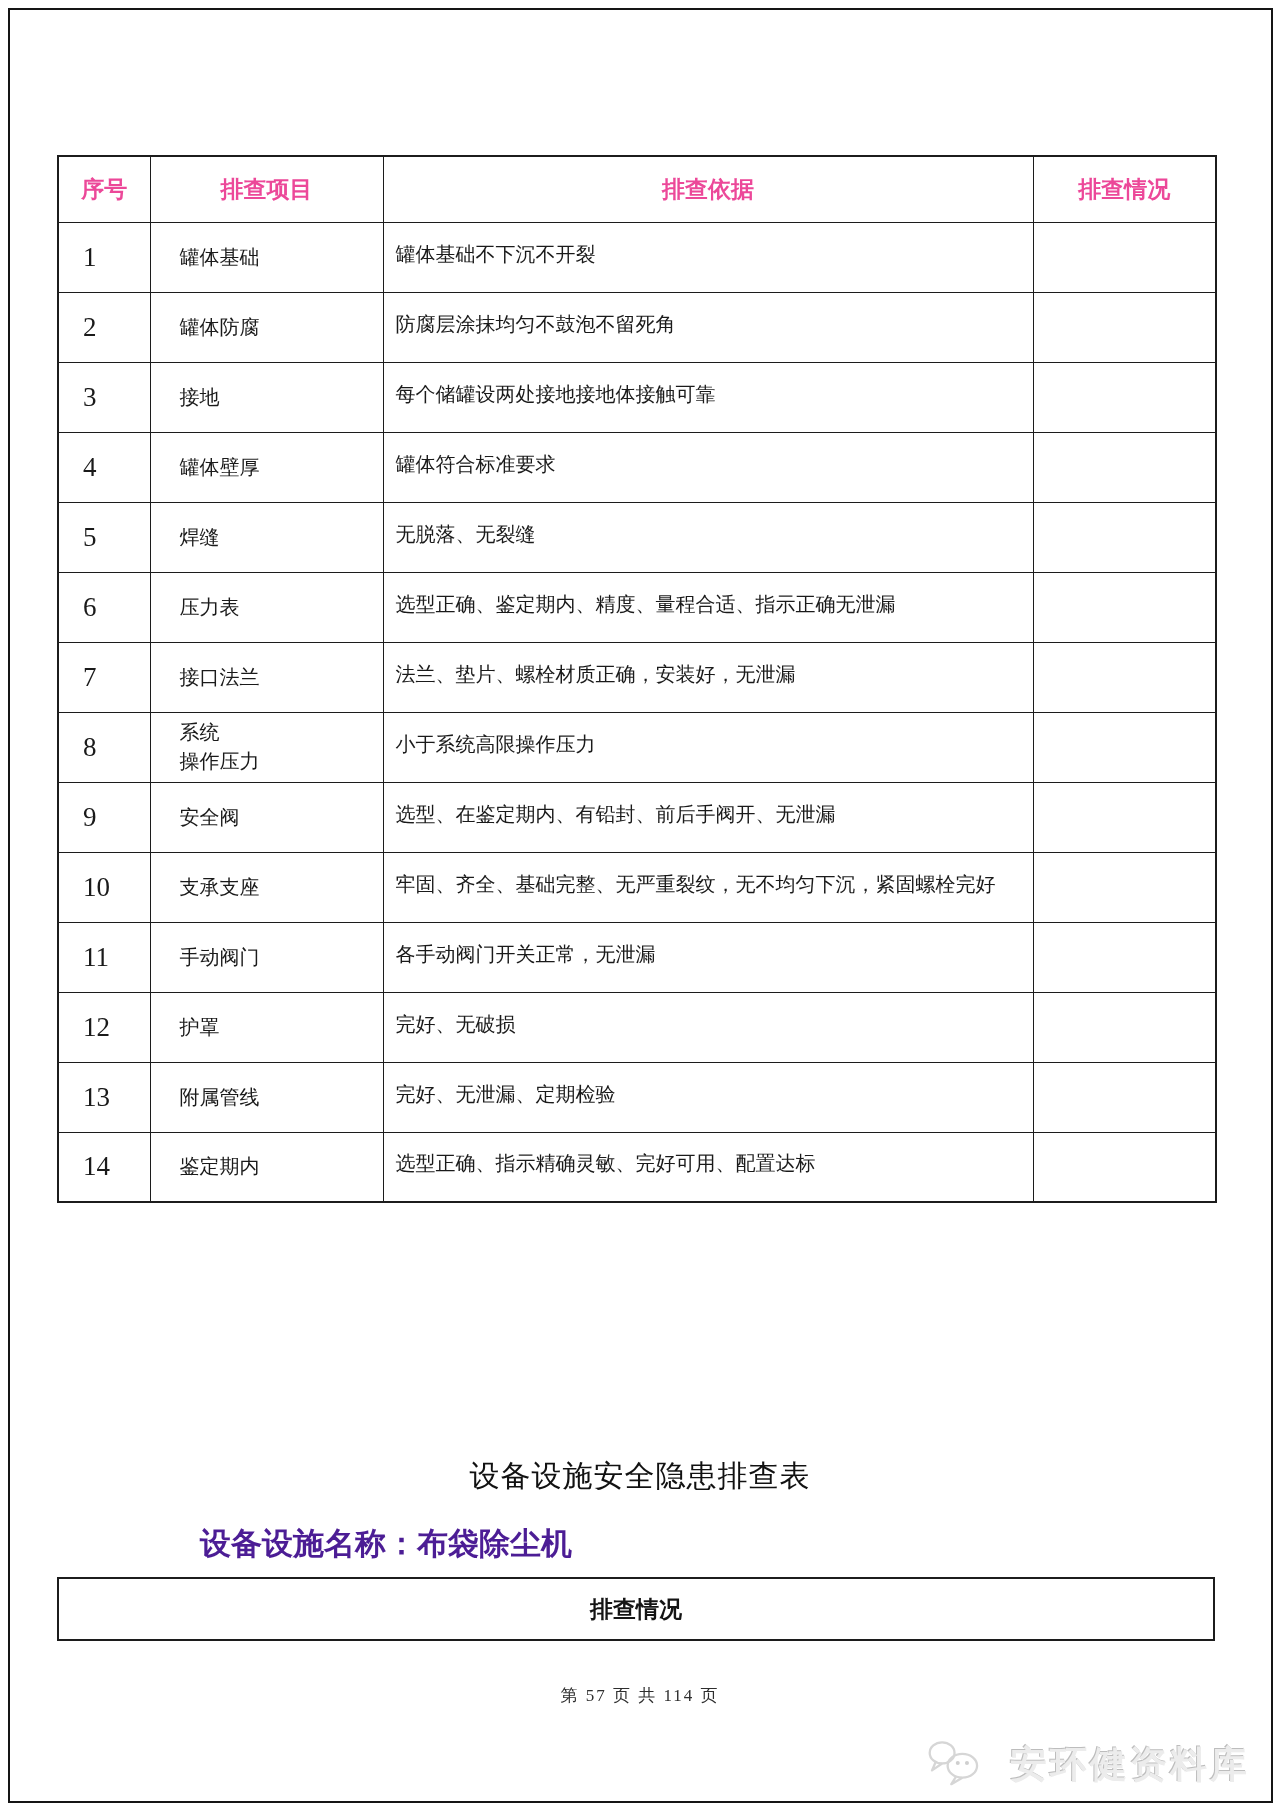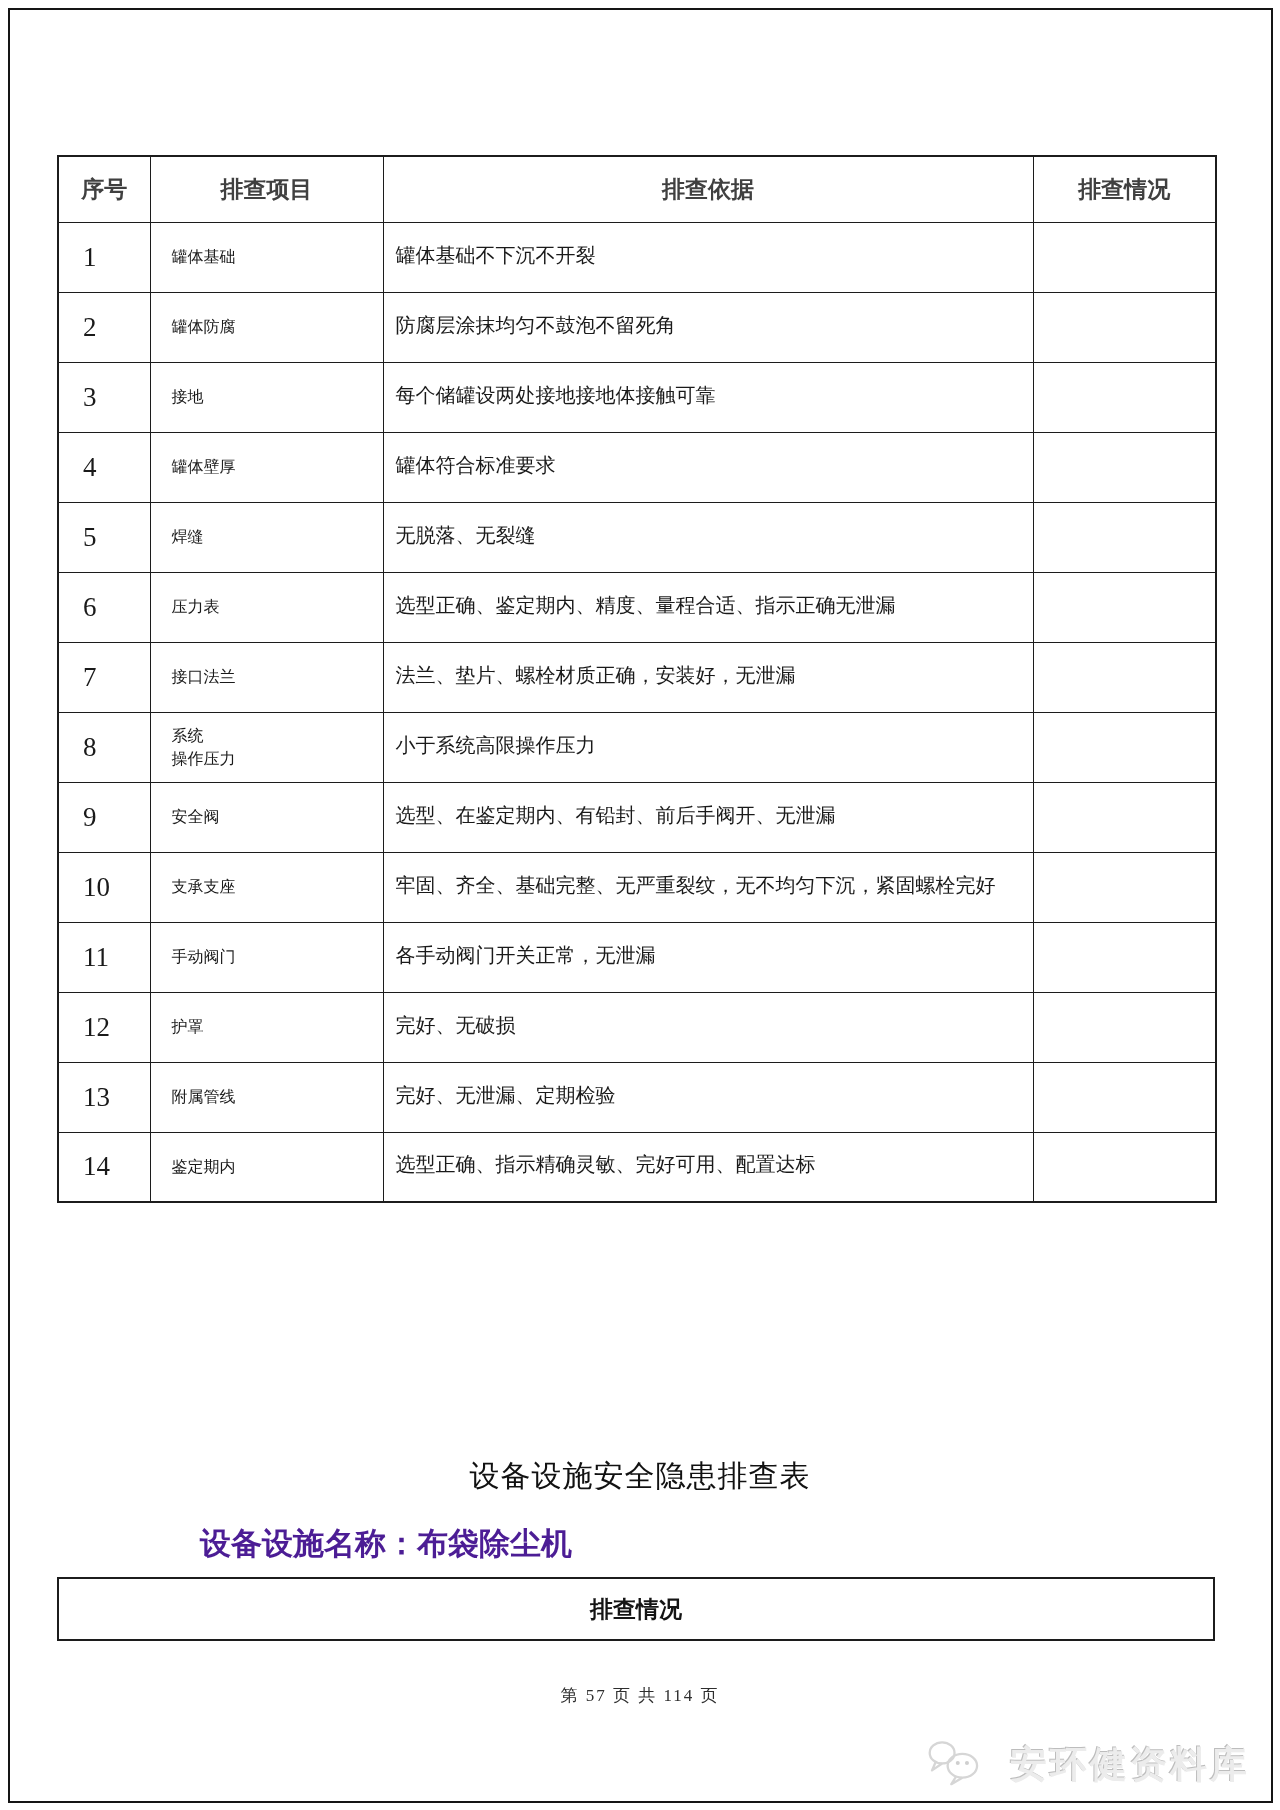--- a/index.html
+++ b/index.html
@@ -35,40 +35,41 @@
     border: 1.5px solid #1c1c1c;
     overflow: hidden;
   }
   table.main-table thead tr { height: 66px; }
   table.main-table tbody tr { height: 70px; }
   th.hdr {
     font-size: 23px;
     font-weight: bold;
     text-align: center;
     vertical-align: middle;
-    color: #404040;
+    color: #ec4899;
   }
   td.c-no {
     font-size: 27px;
     padding-left: 24px;
     vertical-align: middle;
     font-family: "Liberation Serif", "DejaVu Serif", serif;
   }
   td.c-item {
-    font-size: 16px;
-    padding: 4px 8px 4px 21px;
+    font-size: 20px;
+    padding: 4px 8px 4px 29px;
     vertical-align: middle;
     white-space: pre-line;
     line-height: 1.45;
   }
   td.c-basis {
     font-size: 20px;
     padding: 0 10px 4px 12px;
     vertical-align: middle;
     line-height: 1.45;
+    font-family: Liberation Mono, monospace;
   }
   td.c-status { vertical-align: middle; }
 
   .doc-title {
     position: absolute;
     top: 1456px;
     left: 0;
     width: 100%;
     text-align: center;
     font-size: 30px;

